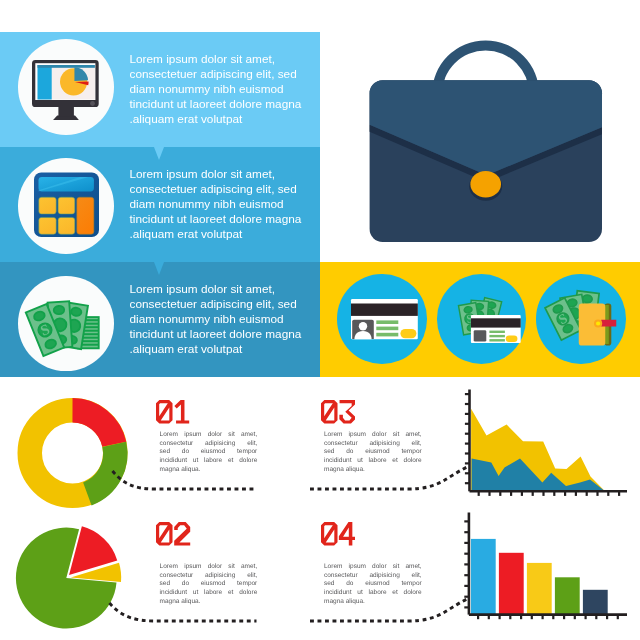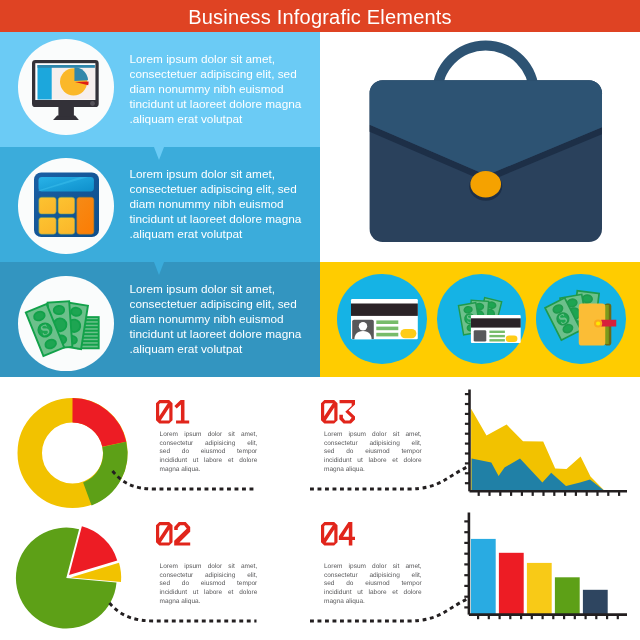--- a/index.html
+++ b/index.html
@@ -47,23 +47,20 @@
       text-align:justify;font-family:"Liberation Sans",sans-serif;
       -webkit-font-smoothing:antialiased;text-rendering:geometricPrecision;}
   .jline{display:flex;justify-content:space-between;white-space:pre;}
   .jline.last{justify-content:flex-start;}
 </style>
 </head>
 <body>
 
 <div id="page">
 
-  <div class="abs" id="header">
-    <div id="header-title">Business Infografic Elements</div>
-  </div>
 
   <div class="abs frow" id="frow1">
     <div class="fcircle">
       <svg width="95" height="95" viewBox="0 0 95 95">
         <g>
 
           <path d="M35.1 80.9 L39.2 76.6 L57.0 76.6 L60.9 80.9 Z" fill="#333138"></path>
           <rect x="40.4" y="66" width="15.5" height="11.4" fill="#333138"></rect>
 
           <rect x="14.0" y="21.1" width="66.7" height="47.0" rx="3.4" fill="#333138"></rect>

